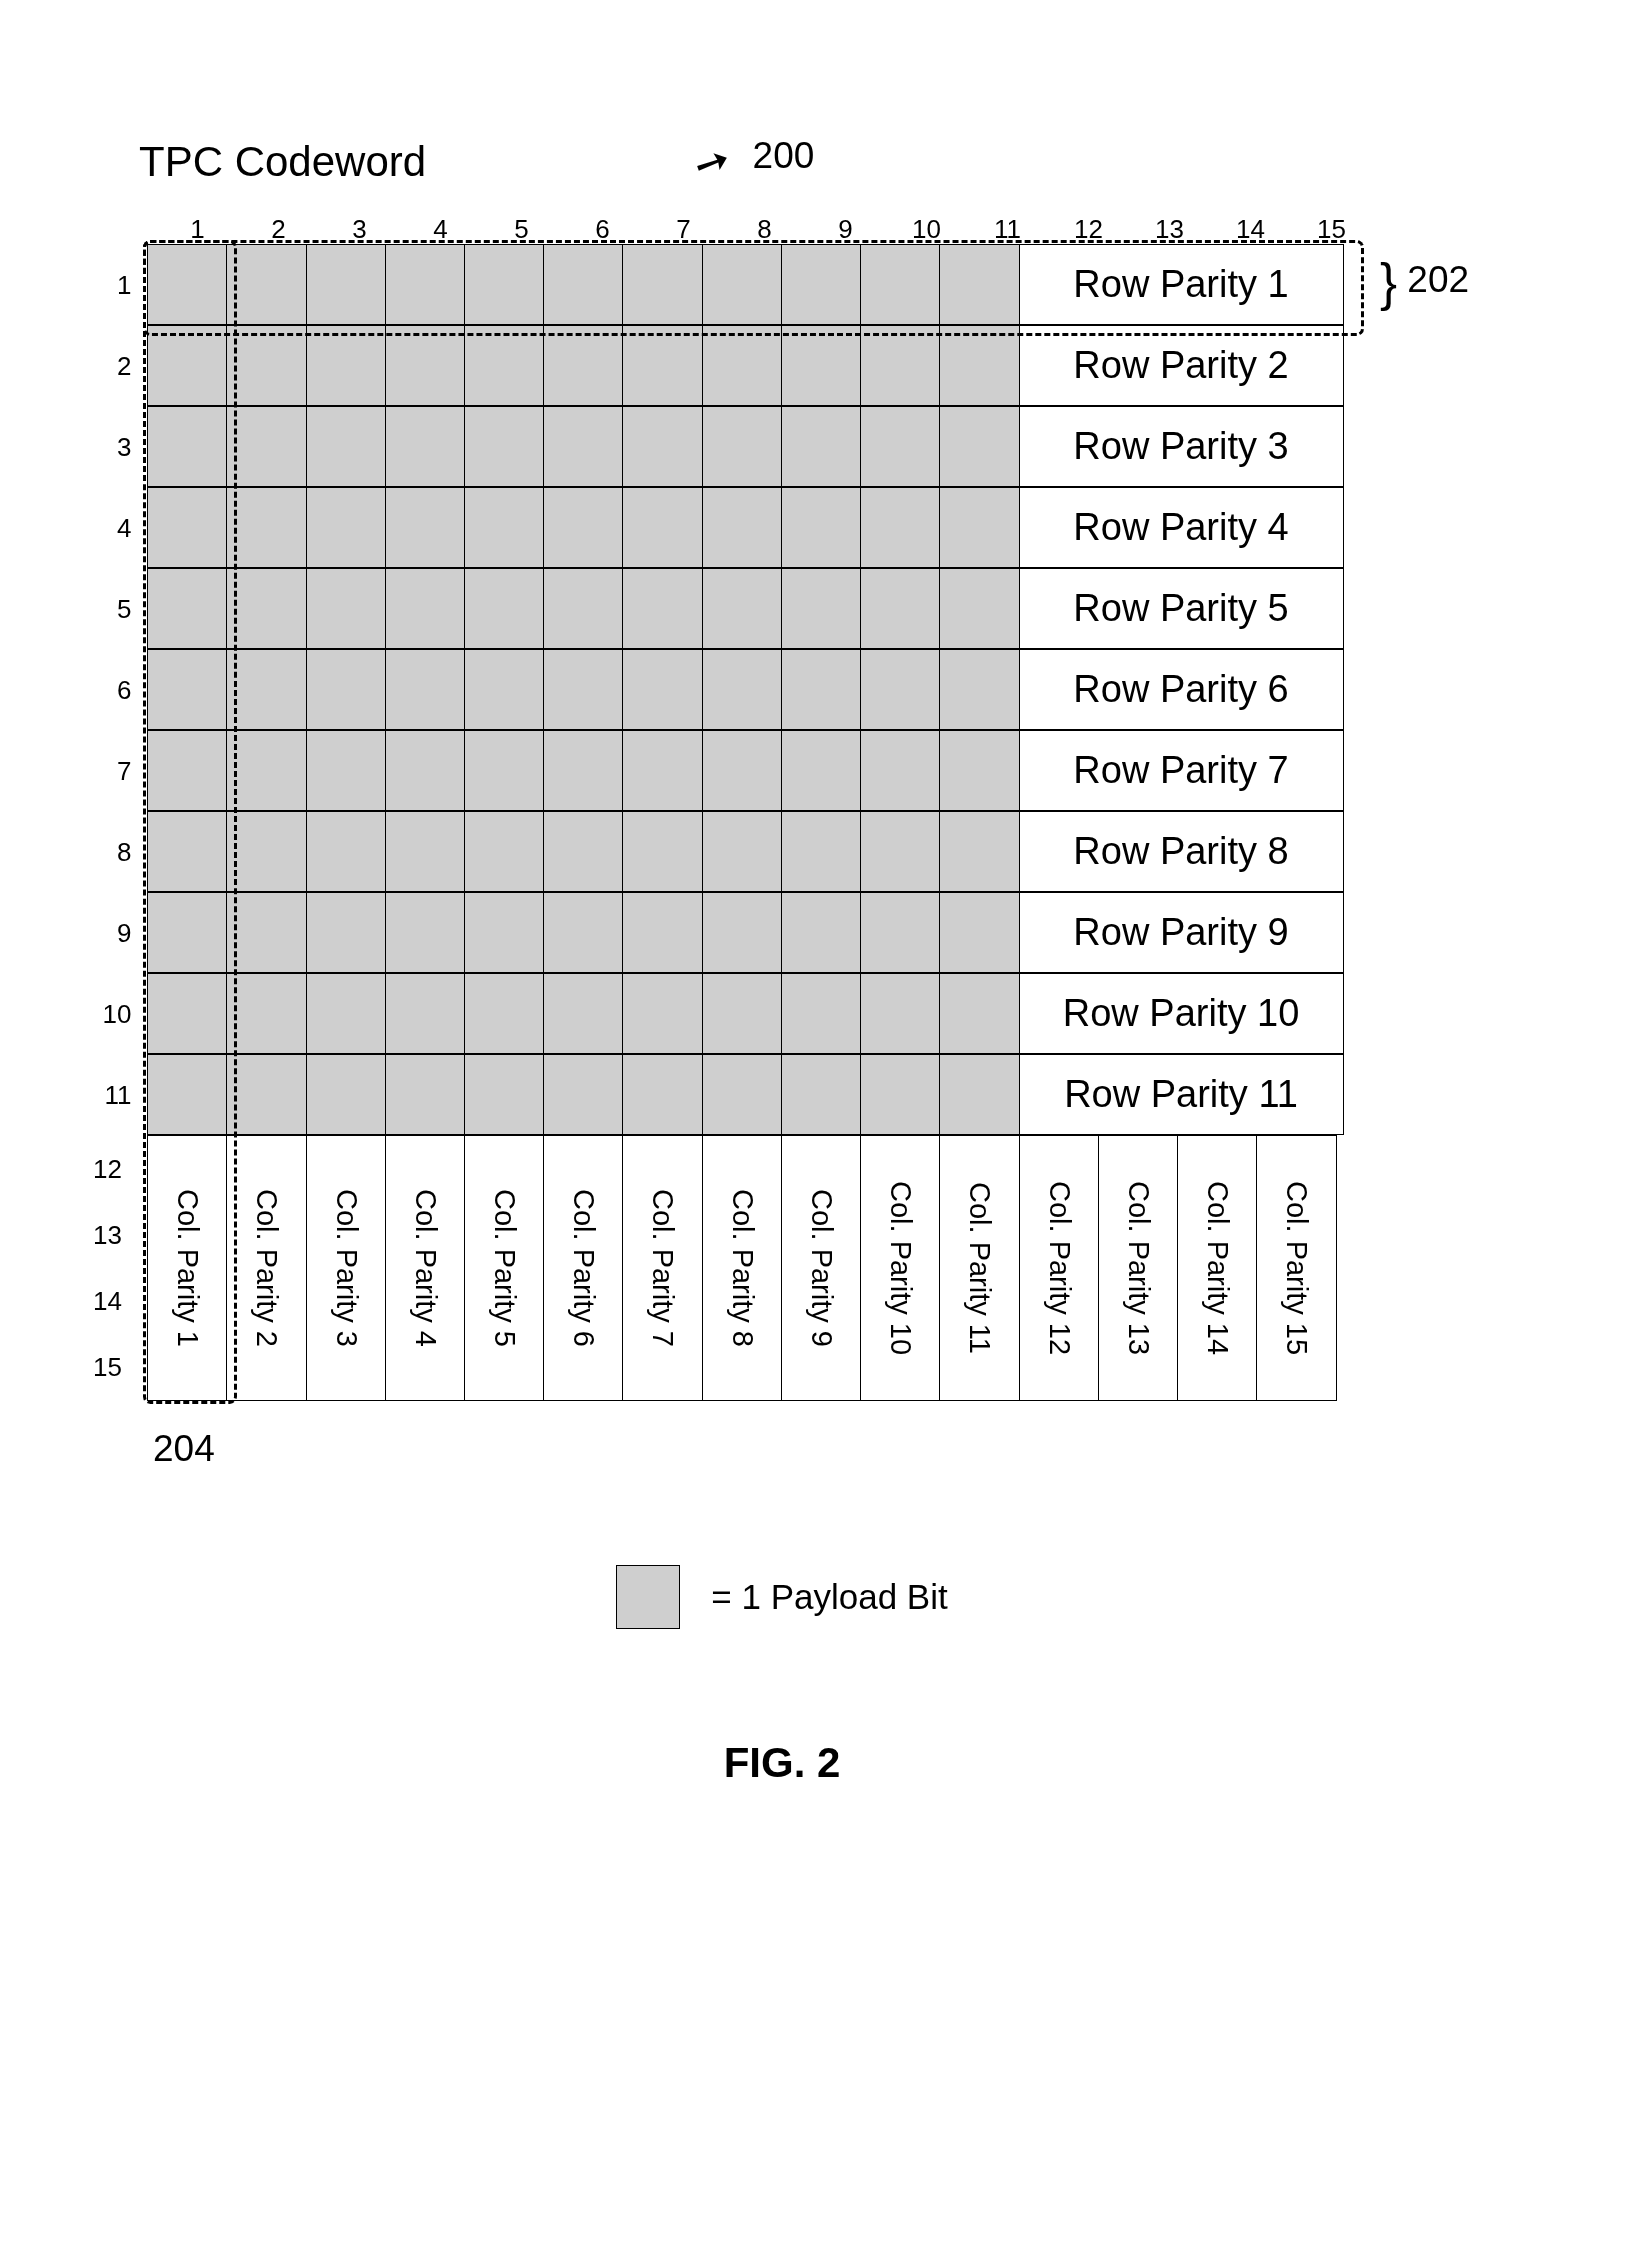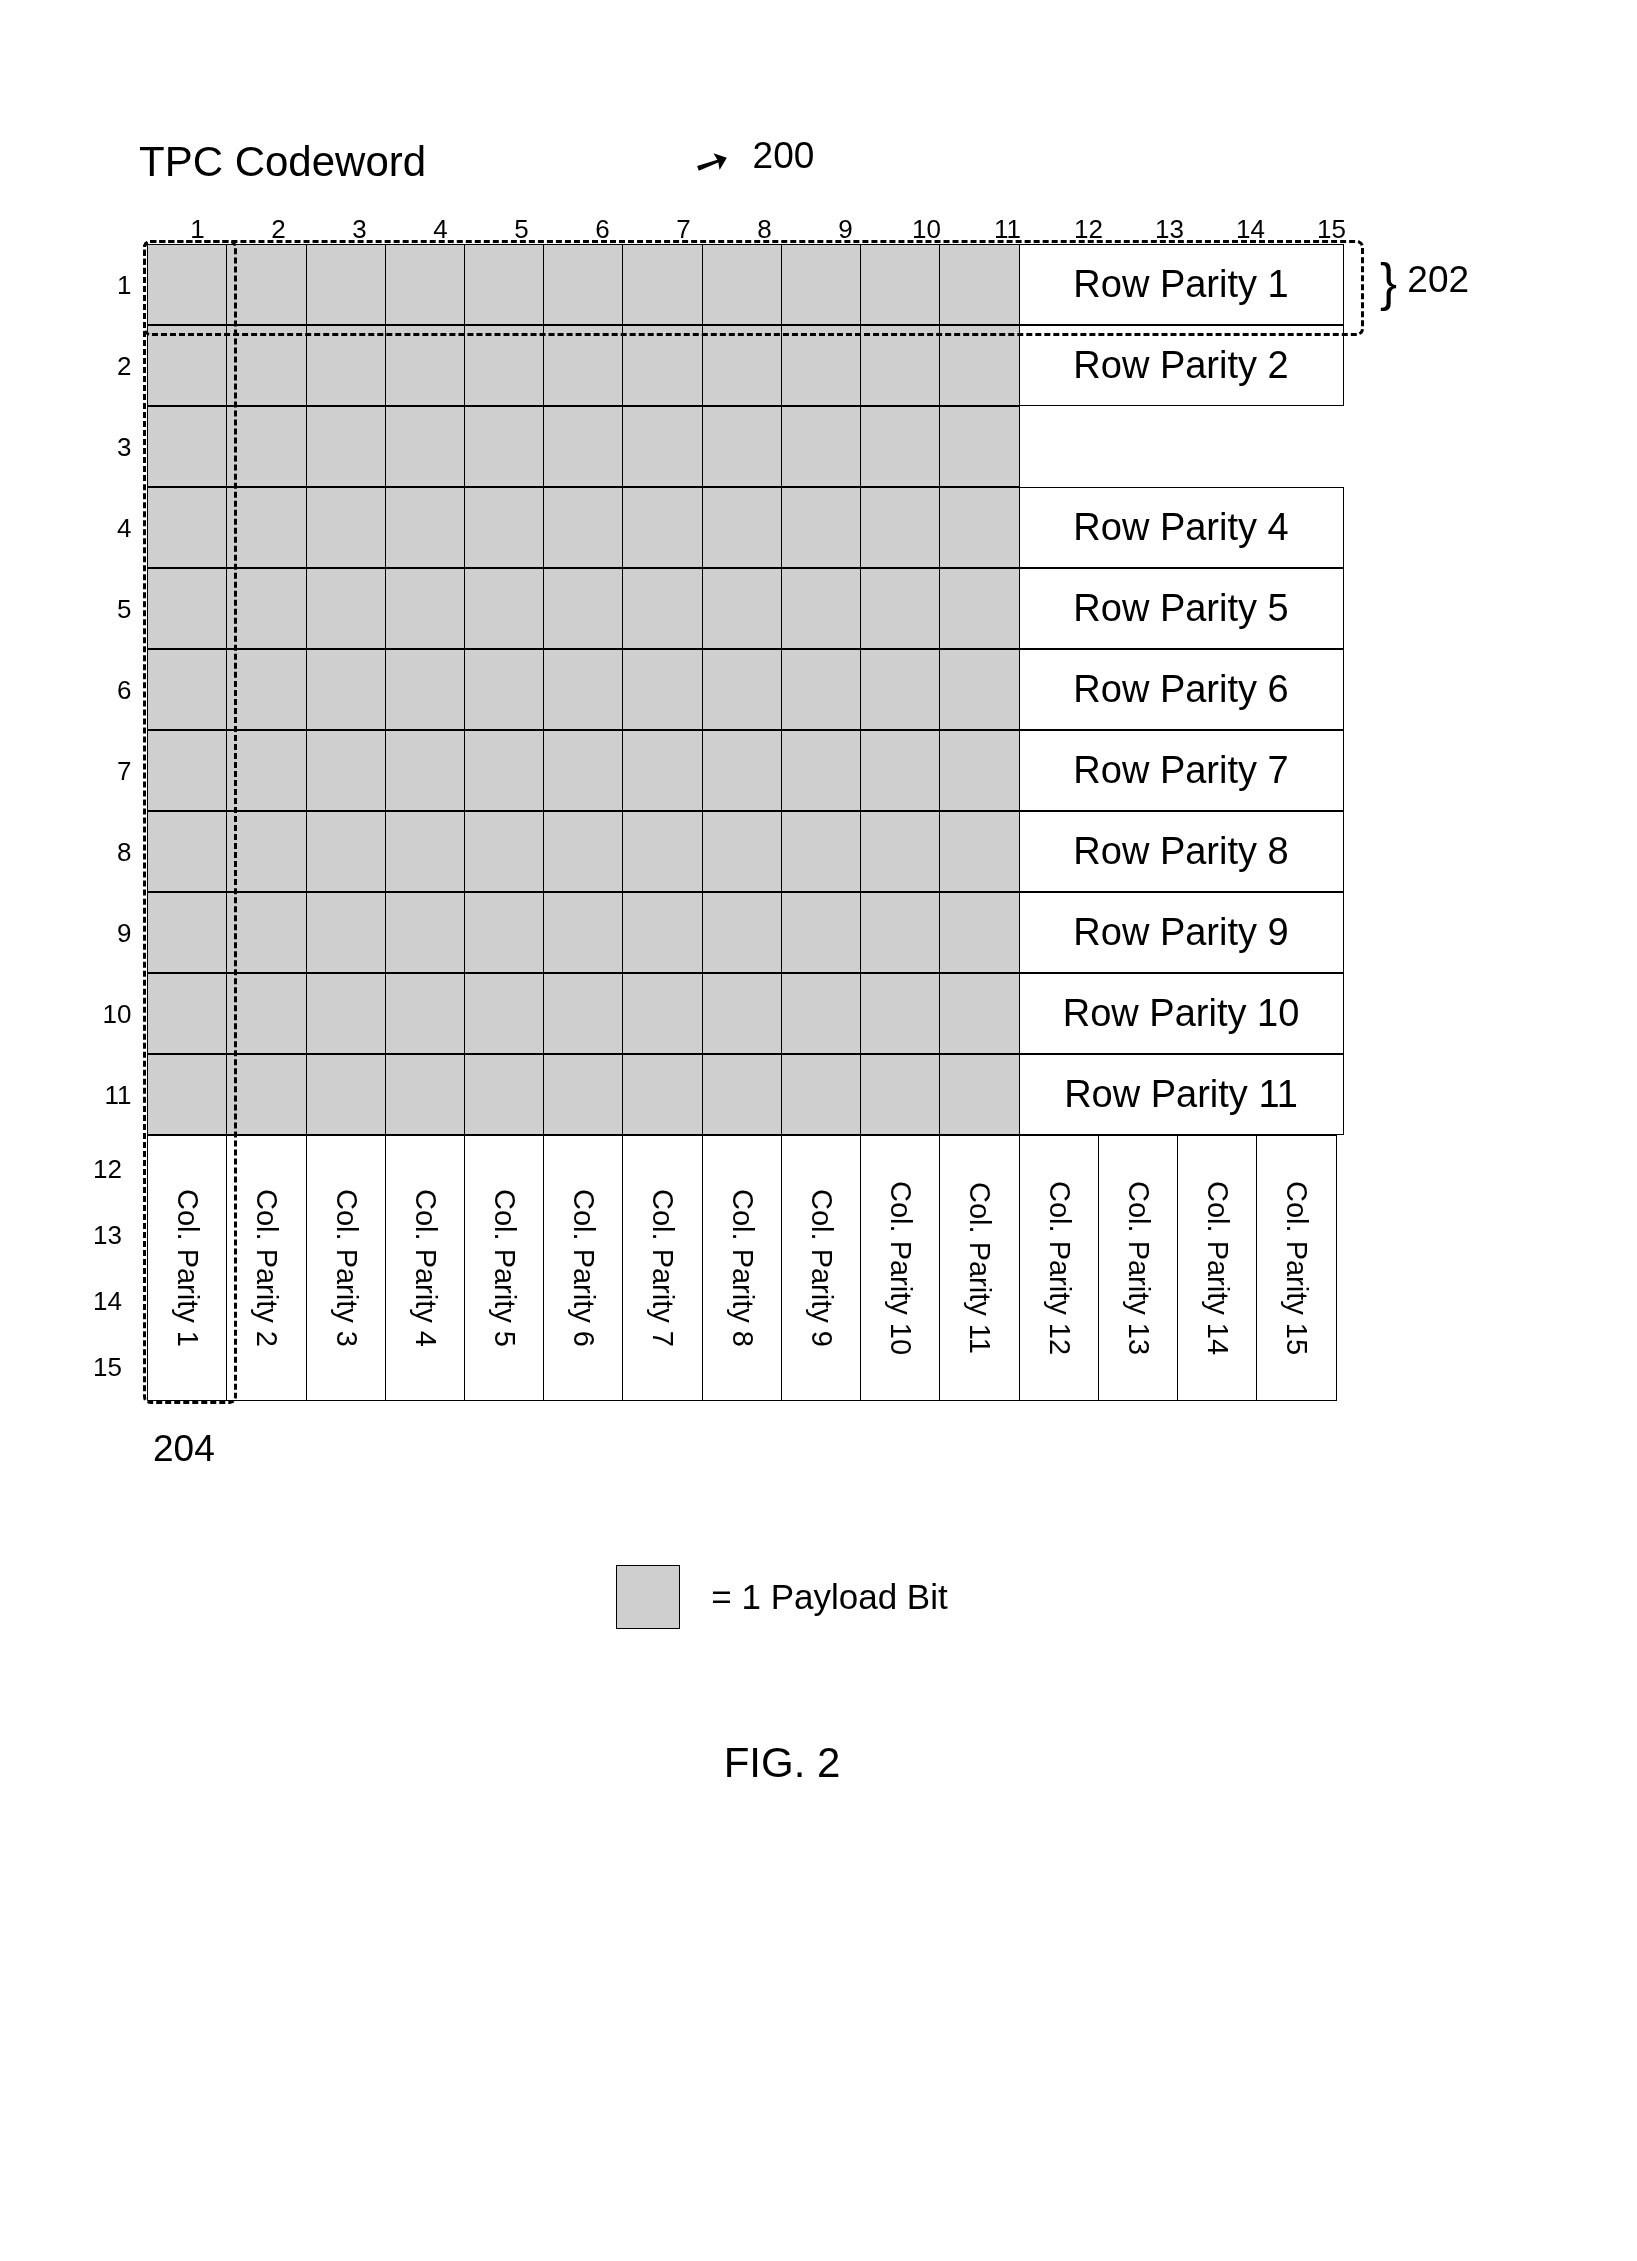--- a/index.html
+++ b/index.html
@@ -118,21 +118,21 @@
   }
   .legend .swatch {
     width: 64px;
     height: 64px;
     background: #cfcfcf;
     border: 1.8px solid #000;
   }
   .fig-label {
     text-align: center;
     font-size: 42px;
-    font-weight: normal;
+    font-weight: bold;
     margin-top: 110px;
     margin-left: 101px;
     width: 1286px;
   }
   .row-lbls-col {
     display: flex;
     flex-direction: column;
   }
 </style>
 </head>
@@ -203,20 +203,21 @@
           <div class="cell payload"></div>
           <div class="cell payload"></div>
           <div class="cell payload"></div>
           <div class="cell payload"></div>
           <div class="cell payload"></div>
           <div class="cell payload"></div>
           <div class="cell payload"></div>
           <div class="cell payload"></div>
           <div class="cell payload"></div>
           <div class="cell payload"></div>
+          <div class="row-parity">Row Parity 3</div>
         </div>
         <div class="grid-row">
           <div class="row-label">4</div>
           <div class="cell payload"></div>
           <div class="cell payload"></div>
           <div class="cell payload"></div>
           <div class="cell payload"></div>
           <div class="cell payload"></div>
           <div class="cell payload"></div>
           <div class="cell payload"></div>

